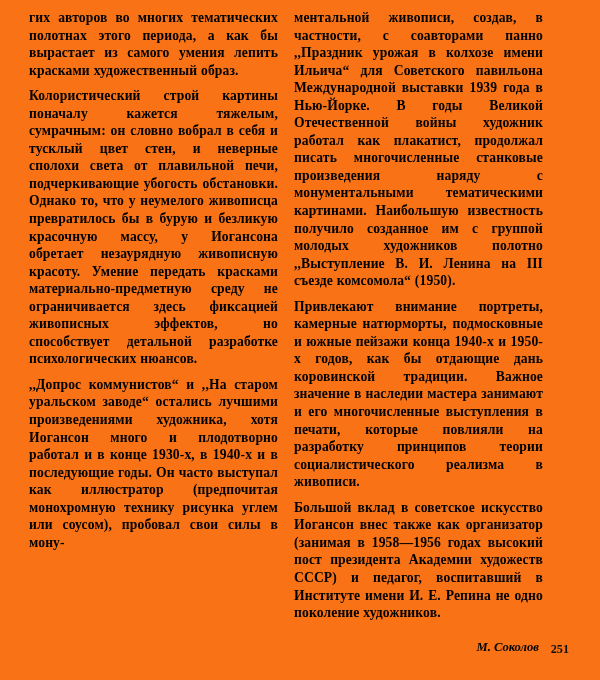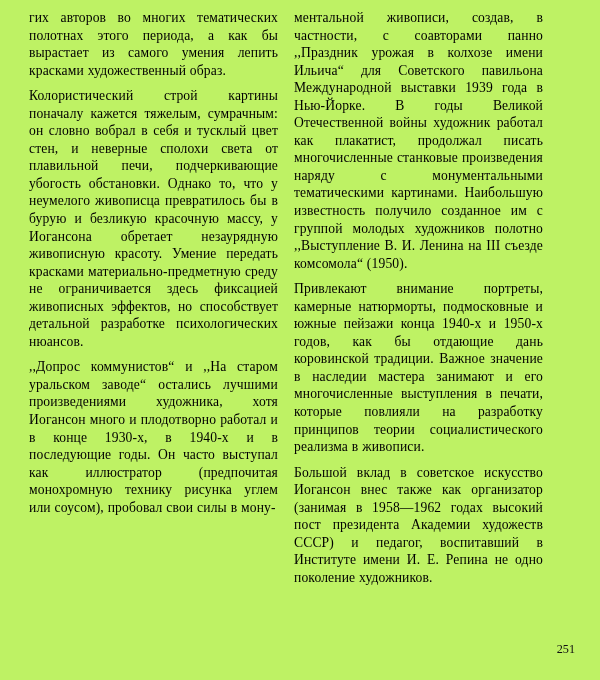--- a/index.html
+++ b/index.html
@@ -11,21 +11,22 @@
     width: 600px;
     height: 680px;
     position: relative;
     font-family: "Liberation Serif", "DejaVu Serif", serif;
     color: #000000;
     overflow: hidden;
   }
   .page {
     position: absolute;
     inset: 0;
-    background: #bef264;
+    background: #f97316;
+    font-weight: bold;
   }
   .columns {
     position: absolute;
     left: 29px;
     top: 9px;
     width: 542px;
     display: flex;
     gap: 16px;
   }
   .col {
@@ -50,21 +51,21 @@
     margin: 0;
     margin-top: 17.55px;
     text-align: right;
     font-style: italic;
     font-size: 12.6px;
     line-height: 17.55px;
     padding-right: 4px;
   }
   .folio {
     position: absolute;
-    right: 25px;
+    right: 31px;
     bottom: 25px;
     font-size: 12.2px;
     line-height: 1;
     text-align: right;
     color: #111111;
   }
 </style>
 </head>
 <body>
 
@@ -74,20 +75,21 @@
 
     <div class="col">
       <p class="para">гих авторов во многих тематических полотнах этого периода, а как бы вырастает из самого умения лепить красками художественный образ.</p>
       <p class="para">Колористический строй картины поначалу кажется тяжелым, сумрачным: он словно вобрал в себя и тусклый цвет стен, и неверные сполохи света от плавильной печи, подчеркивающие убогость обстановки. Однако то, что у неумелого живописца превратилось бы в бурую и безликую красочную массу, у Иогансона обретает незаурядную живописную красоту. Умение передать красками материально-предметную среду не ограничивается здесь фиксацией живописных эффектов, но способствует детальной разработке психологических нюансов.</p>
       <p class="para">,,Допрос коммунистов“ и ,,На старом уральском заводе“ остались лучшими произведениями художника, хотя Иогансон много и плодотворно работал и в конце 1930-х, в 1940-х и в последующие годы. Он часто выступал как иллюстратор (предпочитая монохромную технику рисунка углем или соусом), пробовал свои силы в мону-</p>
     </div>
 
     <div class="col">
       <p class="para">ментальной живописи, создав, в частности, с соавторами панно ,,Праздник урожая в колхозе имени Ильича“ для Советского павильона Международной выставки 1939 года в Нью-Йорке. В годы Великой Отечественной войны художник работал как плакатист, продолжал писать многочисленные станковые произведения наряду с монументальными тематическими картинами. Наибольшую известность получило созданное им с группой молодых художников полотно ,,Выступление В. И. Ленина на III съезде комсомола“ (1950).</p>
       <p class="para">Привлекают внимание портреты, камерные натюрморты, подмосковные и южные пейзажи конца 1940-х и 1950-х годов, как бы отдающие дань коровинской традиции. Важное значение в наследии мастера занимают и его многочисленные выступления в печати, которые повлияли на разработку принципов теории социалистического реализма в живописи.</p>
-      <p class="para">Большой вклад в советское искусство Иогансон внес также как организатор (занимая в 1958—1962 годах высокий пост президента Академии художеств СССР) и педагог, воспитавший в Институте имени И. Е. Репина не одно поколение художников.</p>
+      <p class="para">Большой вклад в советское искусство Иогансон внес также как организатор (занимая в 1958—1956 годах высокий пост президента Академии художеств СССР) и педагог, воспитавший в Институте имени И. Е. Репина не одно поколение художников.</p>
+      <p class="signature">М. Соколов</p>
     </div>
 
   </div>
 
   <div class="folio">251</div>
 
 </div>
 
 </body></html>

